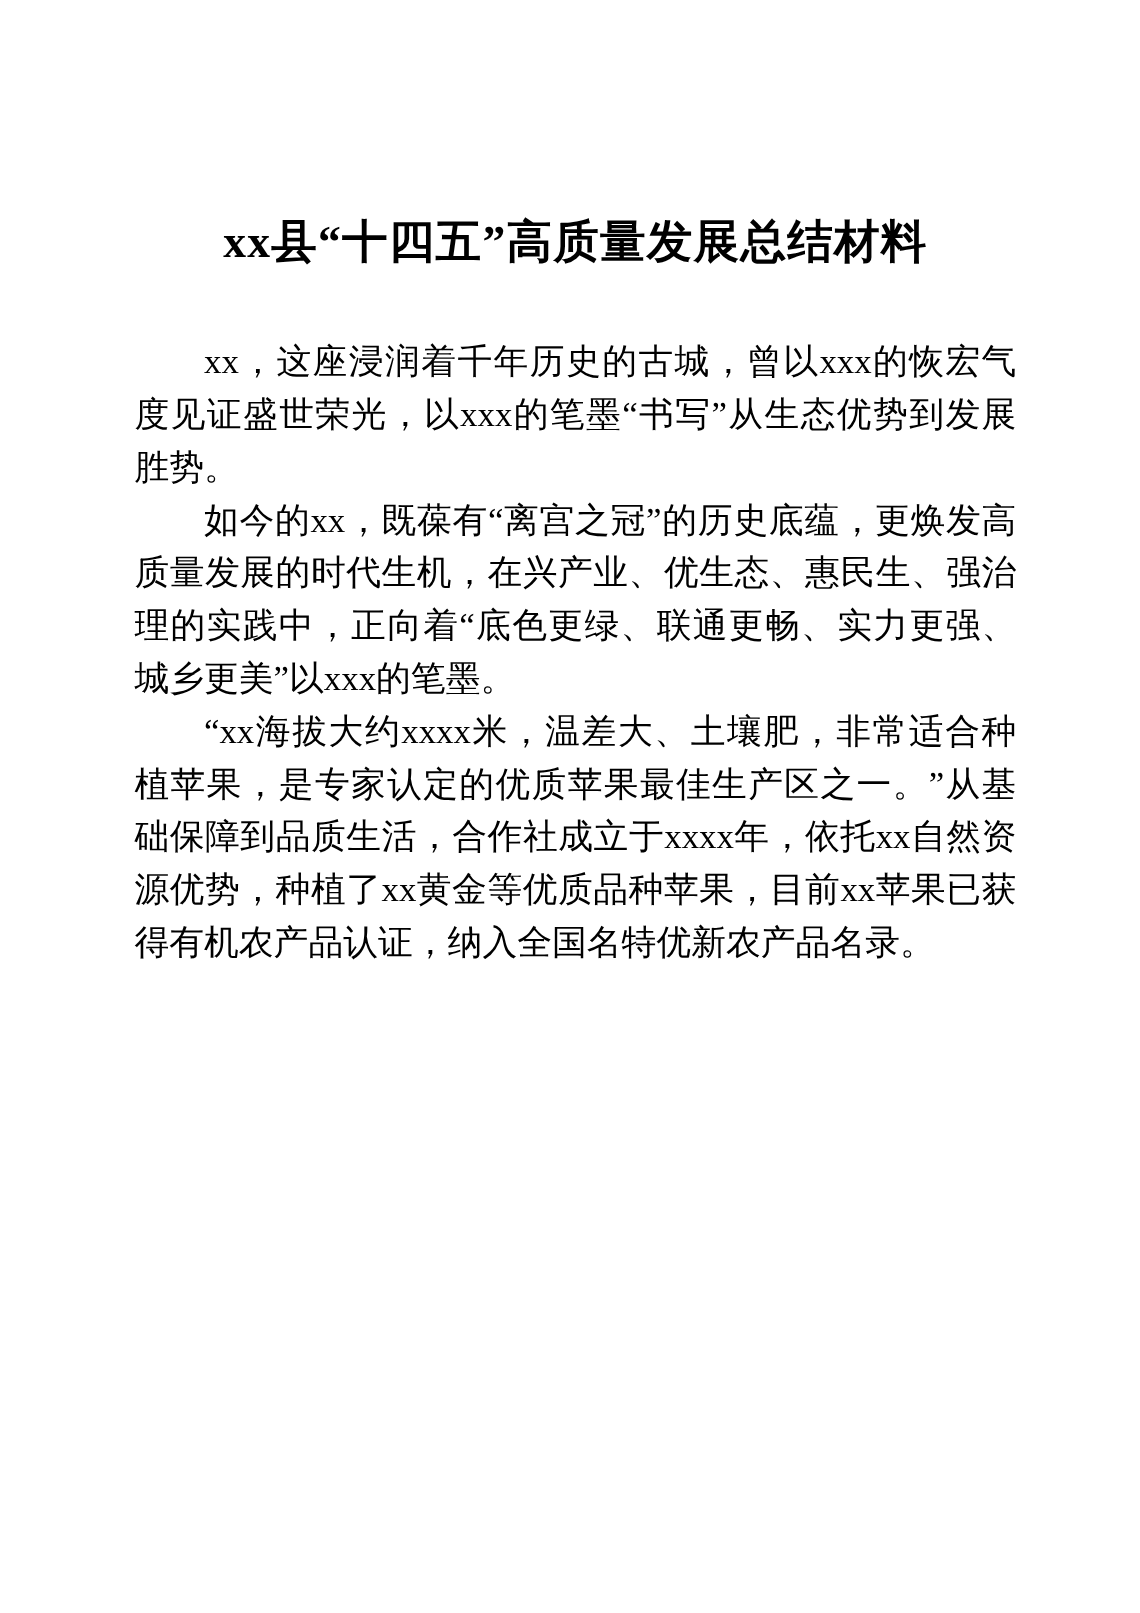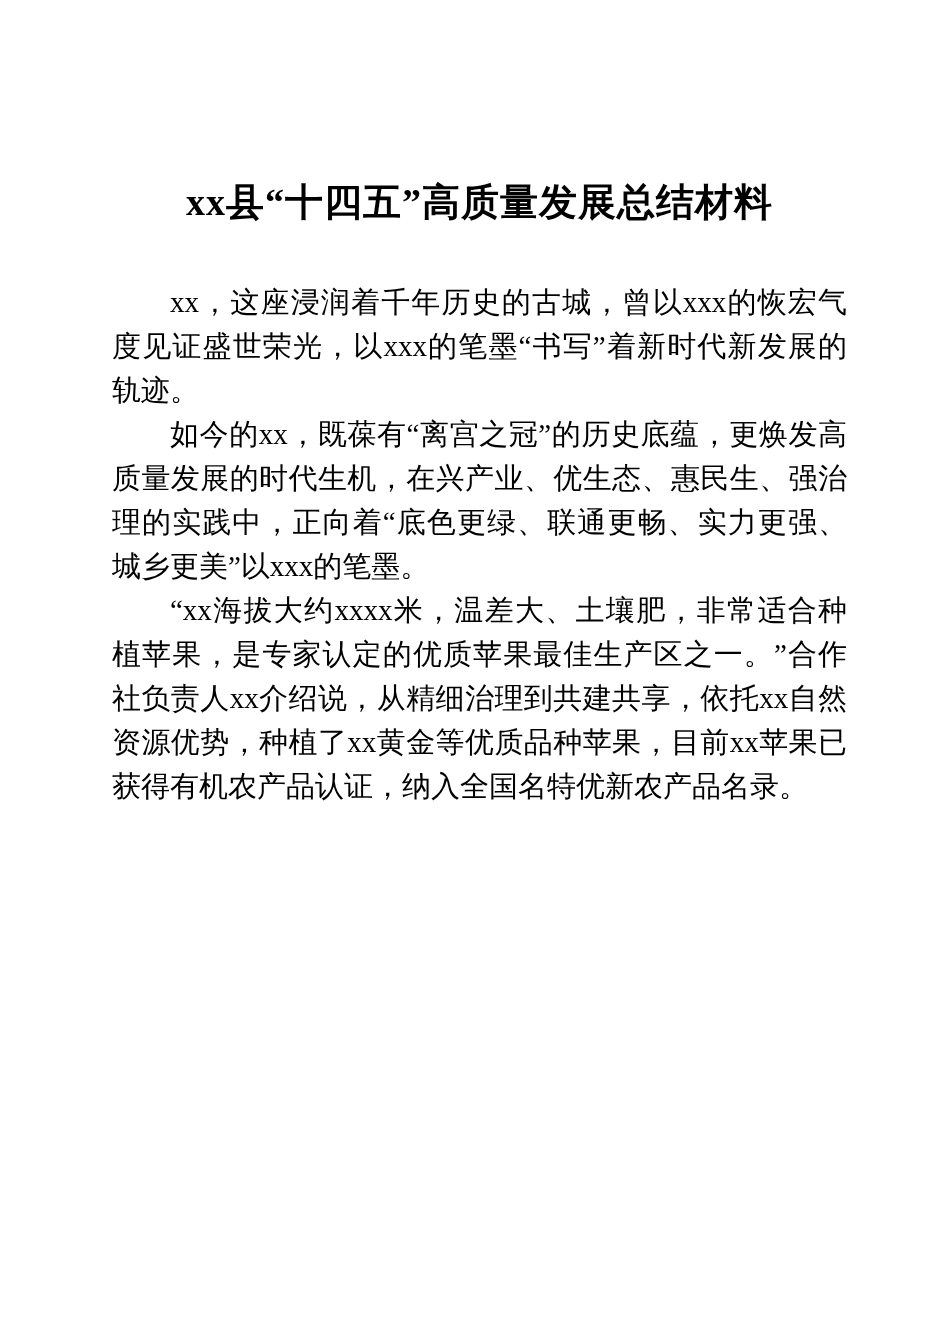--- a/index.html
+++ b/index.html
@@ -48,21 +48,21 @@
     font-weight: bold;
     font-family: "Liberation Sans", "DejaVu Sans", sans-serif;
   }
 </style>
 </head>
 <body style="background: rgb(255, 255, 255);">
 
 <div class="page" style="background: rgb(255, 255, 255); color: rgb(0, 0, 0);">
   <h1 class="doc-title">xx县“十四五”高质量发展总结材料</h1>
 
-  <p class="para">xx，这座浸润着千年历史的古城，曾以xxx的恢宏气度见证盛世荣光，以xxx的笔墨“书写”着新时代新发展的轨迹。</p>
+  <p class="para">xx，这座浸润着千年历史的古城，曾以xxx的恢宏气度见证盛世荣光，以xxx的笔墨“书写”从生态优势到发展胜势。</p>
 
 
   <p class="para">如今的xx，既葆有“离宫之冠”的历史底蕴，更焕发高质量发展的时代生机，在兴产业、优生态、惠民生、强治理的实践中，正向着“底色更绿、联通更畅、实力更强、城乡更美”以xxx的笔墨。</p>
 
 
 
-  <p class="para">“xx海拔大约xxxx米，温差大、土壤肥，非常适合种植苹果，是专家认定的优质苹果最佳生产区之一。”合作社负责人xx介绍说，从精细治理到共建共享，依托xx自然资源优势，种植了xx黄金等优质品种苹果，目前xx苹果已获得有机农产品认证，纳入全国名特优新农产品名录。</p>
+  <p class="para">“xx海拔大约xxxx米，温差大、土壤肥，非常适合种植苹果，是专家认定的优质苹果最佳生产区之一。”从基础保障到品质生活，合作社成立于xxxx年，依托xx自然资源优势，种植了xx黄金等优质品种苹果，目前xx苹果已获得有机农产品认证，纳入全国名特优新农产品名录。</p>
 </div>
 
 </body></html>

